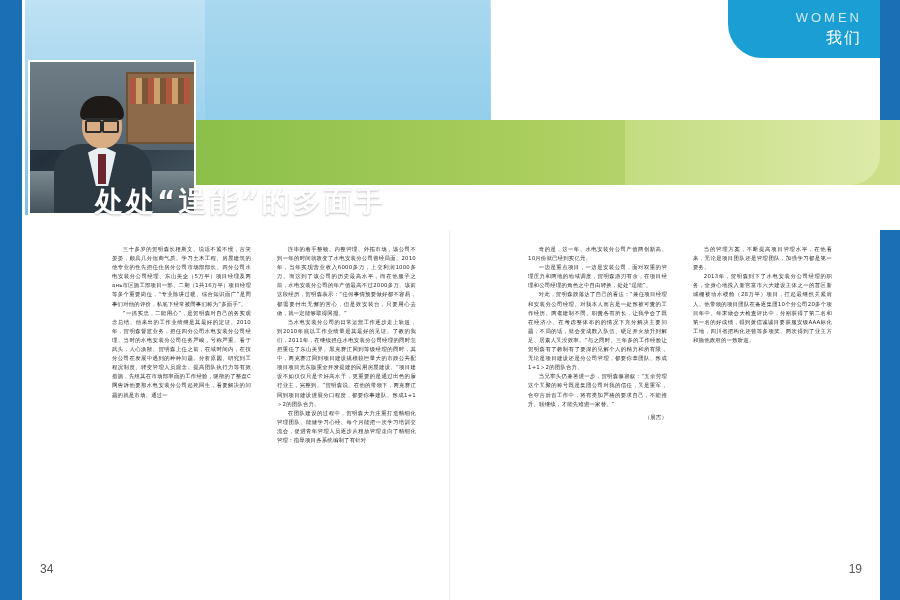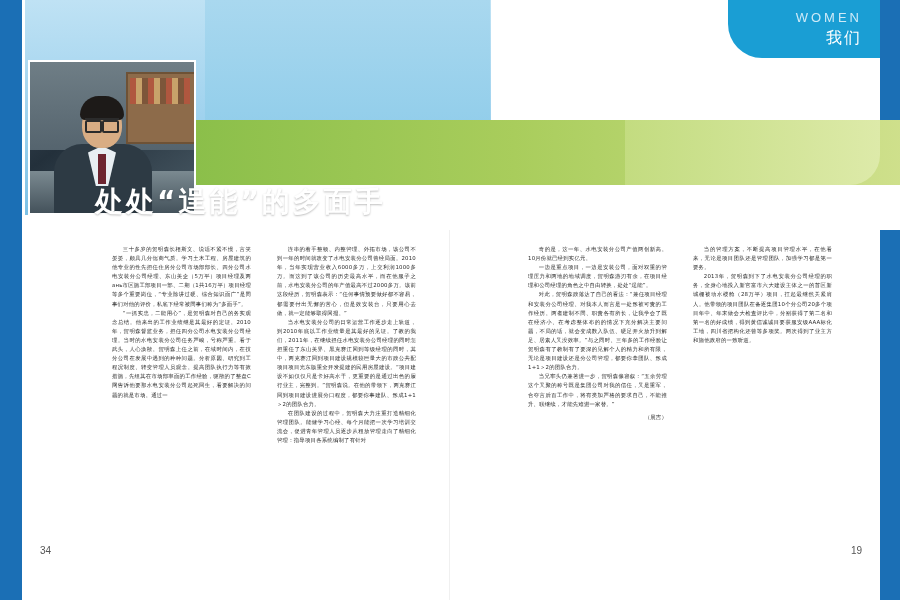--- a/index.html
+++ b/index.html
@@ -238,23 +238,23 @@
     overflow: hidden;
   }
   .col p { margin: 0 0 0 0; text-indent: 2em; }
   .col p.sig { text-align: right; text-indent: 0; margin-top: 4px; }
 
   .gutter-gap { width: 60px; flex: 0 0 60px; }
 
   
   .folio {
     position: absolute;
-    bottom: 44px;
+    bottom: 24px;
     font-family: "Liberation Sans", sans-serif;
-    font-size: 10px;
+    font-size: 12px;
     color: #555555;
   }
   .folio.left { left: 40px; }
   .folio.right { right: 38px; }
 
   
   .fold {
     position: absolute;
     left: 449px; top: 230px;
     width: 1px; height: 370px;

